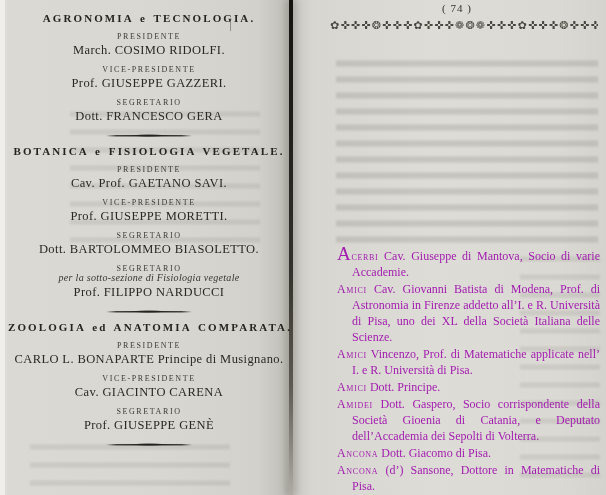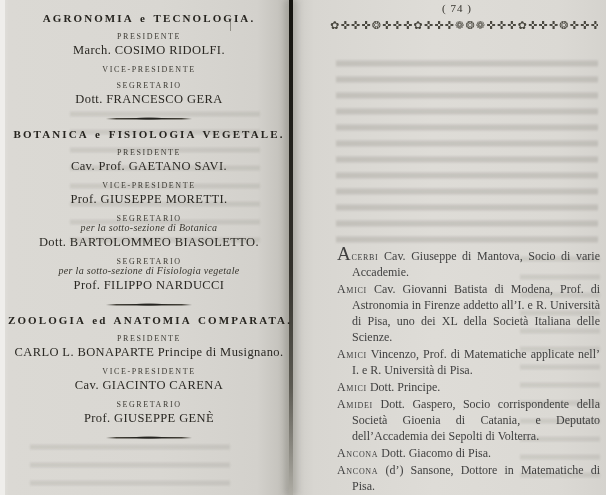--- a/index.html
+++ b/index.html
@@ -69,21 +69,21 @@
     font-size:11px;letter-spacing:1px;color:#33312b;
   }
   .ornament{
     position:absolute;left:330px;top:16px;width:268px;height:22px;
     text-align:center;font-family:"DejaVu Sans",sans-serif;
     font-size:11px;line-height:20px;letter-spacing:1.2px;color:#3a382f;
     white-space:nowrap;overflow:hidden;opacity:.9;
   }
   .entries{
     position:absolute;left:337px;top:246px;width:263px;
-    font-size:12px;line-height:16px;text-align:justify;color:#404040;
+    font-size:12px;line-height:16px;text-align:justify;color:#a21caf;
   }
   .entry{margin:0 0 1px;padding-left:15px;text-indent:-15px;}
   .entry-name{font-variant:small-caps;letter-spacing:.7px;}
   .entry-name.lead{display:inline-block;text-indent:0;}
   .entry-name.lead::first-letter{font-size:19px;}
 </style>
 </head>
 <body>
 
 <div class="scan">
@@ -98,31 +98,31 @@
   <div class="ghost" style="left:336px;top:56px;width:262px;height:190px;"></div>
   <div class="ghost g2" style="left:520px;top:250px;width:80px;height:230px;"></div>
   <div class="speck" style="left:230px;top:22px;width:1px;height:9px;"></div>
 
   <div class="left-content">
 
     <div class="sec-heading">AGRONOMIA e TECNOLOGIA.</div>
     <div class="row role">PRESIDENTE</div>
     <div class="row name">March. COSIMO RIDOLFI.</div>
     <div class="row role">VICE-PRESIDENTE</div>
+    <div class="row name">Prof. GIUSEPPE GAZZERI.</div>
     <div class="row role">SEGRETARIO</div>
     <div class="row name">Dott. FRANCESCO GERA</div>
     <div class="divider"></div>
 
     <div class="sec-heading">BOTANICA e FISIOLOGIA VEGETALE.</div>
     <div class="row role">PRESIDENTE</div>
     <div class="row name">Cav. Prof. GAETANO SAVI.</div>
     <div class="row role">VICE-PRESIDENTE</div>
     <div class="row name">Prof. GIUSEPPE MORETTI.</div>
     <div class="row role">SEGRETARIO</div>
-    <div class="row sub">per la sotto-sezione di Botanica</div>
     <div class="row name">Dott. BARTOLOMMEO BIASOLETTO.</div>
     <div class="row role">SEGRETARIO</div>
     <div class="row sub">per la sotto-sezione di Fisiologia vegetale</div>
     <div class="row name">Prof. FILIPPO NARDUCCI</div>
     <div class="divider"></div>
 
     <div class="sec-heading">ZOOLOGIA ed ANATOMIA COMPARATA.</div>
     <div class="row role">PRESIDENTE</div>
     <div class="row name">CARLO L. BONAPARTE Principe di Musignano.</div>
     <div class="row role">VICE-PRESIDENTE</div>

